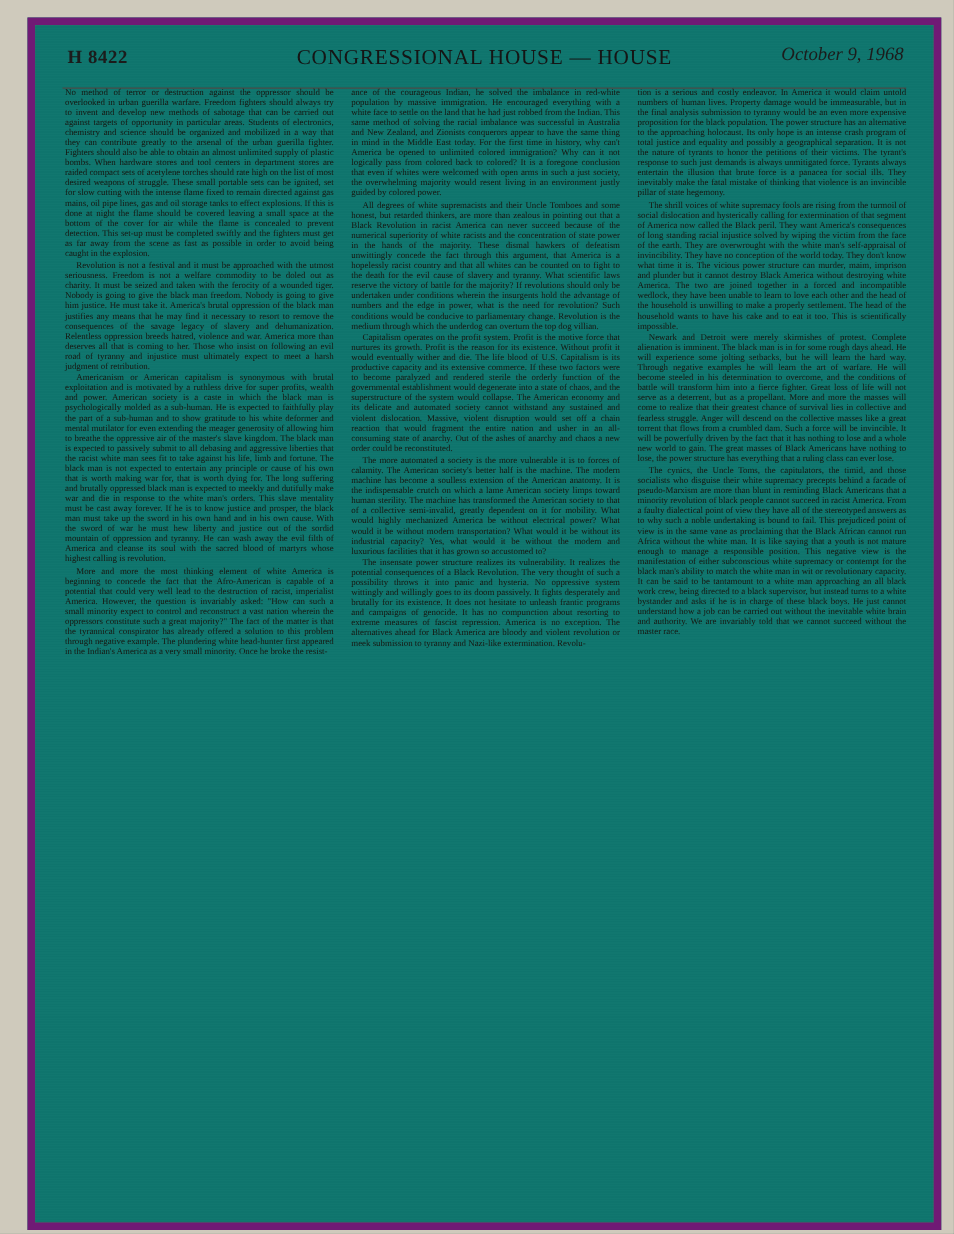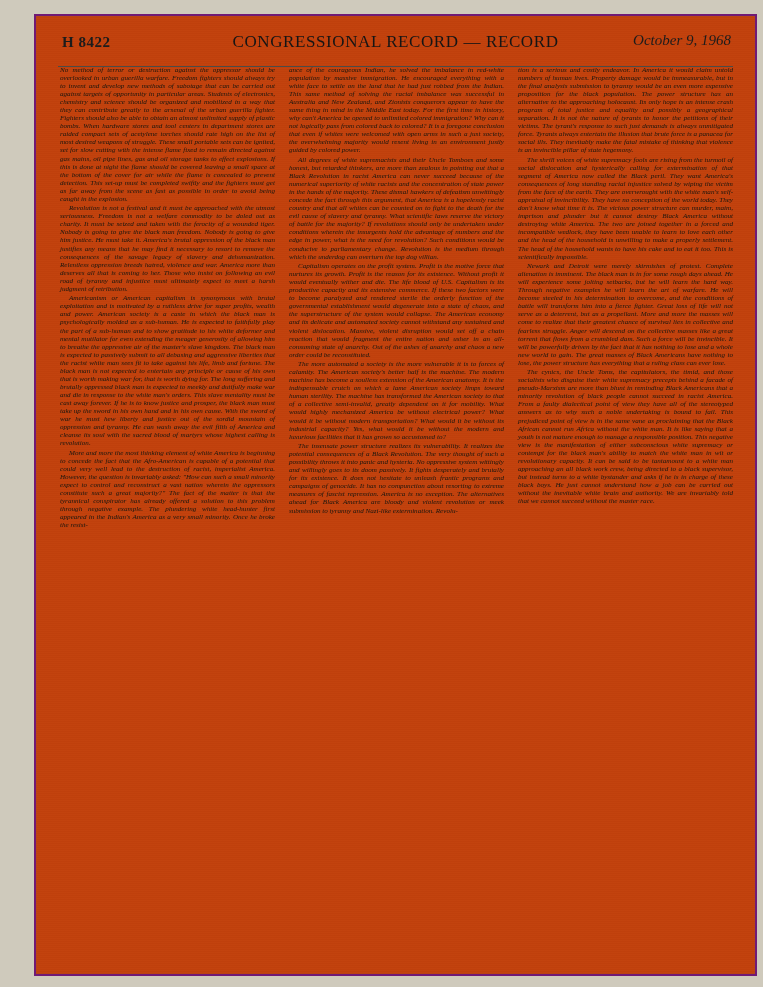--- a/index.html
+++ b/index.html
@@ -14,26 +14,26 @@
     overflow: hidden;
   }
   #page {
     position: relative;
     width: 763px;
     height: 987px;
     background: #cfcabc;
   }
   .paper {
     position: absolute;
-    left: 34px;
+    left: 22px;
     top: 14px;
     width: 719px;
     height: 958px;
-    background: #c2410c;
-    border: 2px solid #701a75;
+    background: #0f766e;
+    border: 6px solid #701a75;
     box-shadow: 0 0 1px #6d6a5e inset;
   }
   .header {
     position: relative;
     height: 34px;
     margin: 14px 20px 0 20px;
     border-bottom: none;
   }
   .header-left {
     position: absolute;
@@ -80,21 +80,20 @@
     gap: 14px;
   }
   .col {
     width: 222px;
     font-size: 7.1px;
     line-height: 8.05px;
     text-align: justify;
     color: #16150f;
     font-family: "Liberation Serif", serif;
     hyphens: auto;
-    font-style: italic;
     -webkit-hyphens: auto;
   }
   .col p {
     margin: 0 0 1.5px 0;
     text-indent: 9px;
     text-align: justify;
   }
   .col p.noindent {
     text-indent: 0;
   }
@@ -108,21 +107,21 @@
   }
 </style>
 </head>
 <body>
 
 <div id="page">
   <div class="paper">
 
     <div class="header">
       <div class="header-left">H 8422</div>
-      <div class="header-center">CONGRESSIONAL RECORD — RECORD</div>
+      <div class="header-center">CONGRESSIONAL HOUSE — HOUSE</div>
       <div class="header-right">October 9, 1968</div>
     </div>
     <div class="rule"></div>
 
     <div class="columns">
 
       <div class="col">
         <p class="noindent">No method of terror or destruction against the oppressor should be overlooked in urban guerilla warfare. Freedom fighters should always try to invent and develop new methods of sabotage that can be carried out against targets of opportunity in particular areas. Students of electronics, chemistry and science should be organized and mobilized in a way that they can contribute greatly to the arsenal of the urban guerilla fighter. Fighters should also be able to obtain an almost unlimited supply of plastic bombs. When hardware stores and tool centers in department stores are raided compact sets of acetylene torches should rate high on the list of most desired weapons of struggle. These small portable sets can be ignited, set for slow cutting with the intense flame fixed to remain directed against gas mains, oil pipe lines, gas and oil storage tanks to effect explosions. If this is done at night the flame should be covered leaving a small space at the bottom of the cover for air while the flame is concealed to prevent detection. This set-up must be completed swiftly and the fighters must get as far away from the scene as fast as possible in order to avoid being caught in the explosion.</p>
         <p>Revolution is not a festival and it must be approached with the utmost seriousness. Freedom is not a welfare commodity to be doled out as charity. It must be seized and taken with the ferocity of a wounded tiger. Nobody is going to give the black man freedom. Nobody is going to give him justice. He must take it. America's brutal oppression of the black man justifies any means that he may find it necessary to resort to remove the consequences of the savage legacy of slavery and dehumanization. Relentless oppression breeds hatred, violence and war. America more than deserves all that is coming to her. Those who insist on following an evil road of tyranny and injustice must ultimately expect to meet a harsh judgment of retribution.</p>
         <p>Americanism or American capitalism is synonymous with brutal exploitation and is motivated by a ruthless drive for super profits, wealth and power. American society is a caste in which the black man is psychologically molded as a sub-human. He is expected to faithfully play the part of a sub-human and to show gratitude to his white deformer and mental mutilator for even extending the meager generosity of allowing him to breathe the oppressive air of the master's slave kingdom. The black man is expected to passively submit to all debasing and aggressive liberties that the racist white man sees fit to take against his life, limb and fortune. The black man is not expected to entertain any principle or cause of his own that is worth making war for, that is worth dying for. The long suffering and brutally oppressed black man is expected to meekly and dutifully make war and die in response to the white man's orders. This slave mentality must be cast away forever. If he is to know justice and prosper, the black man must take up the sword in his own hand and in his own cause. With the sword of war he must hew liberty and justice out of the sordid mountain of oppression and tyranny. He can wash away the evil filth of America and cleanse its soul with the sacred blood of martyrs whose highest calling is revolution.</p>

